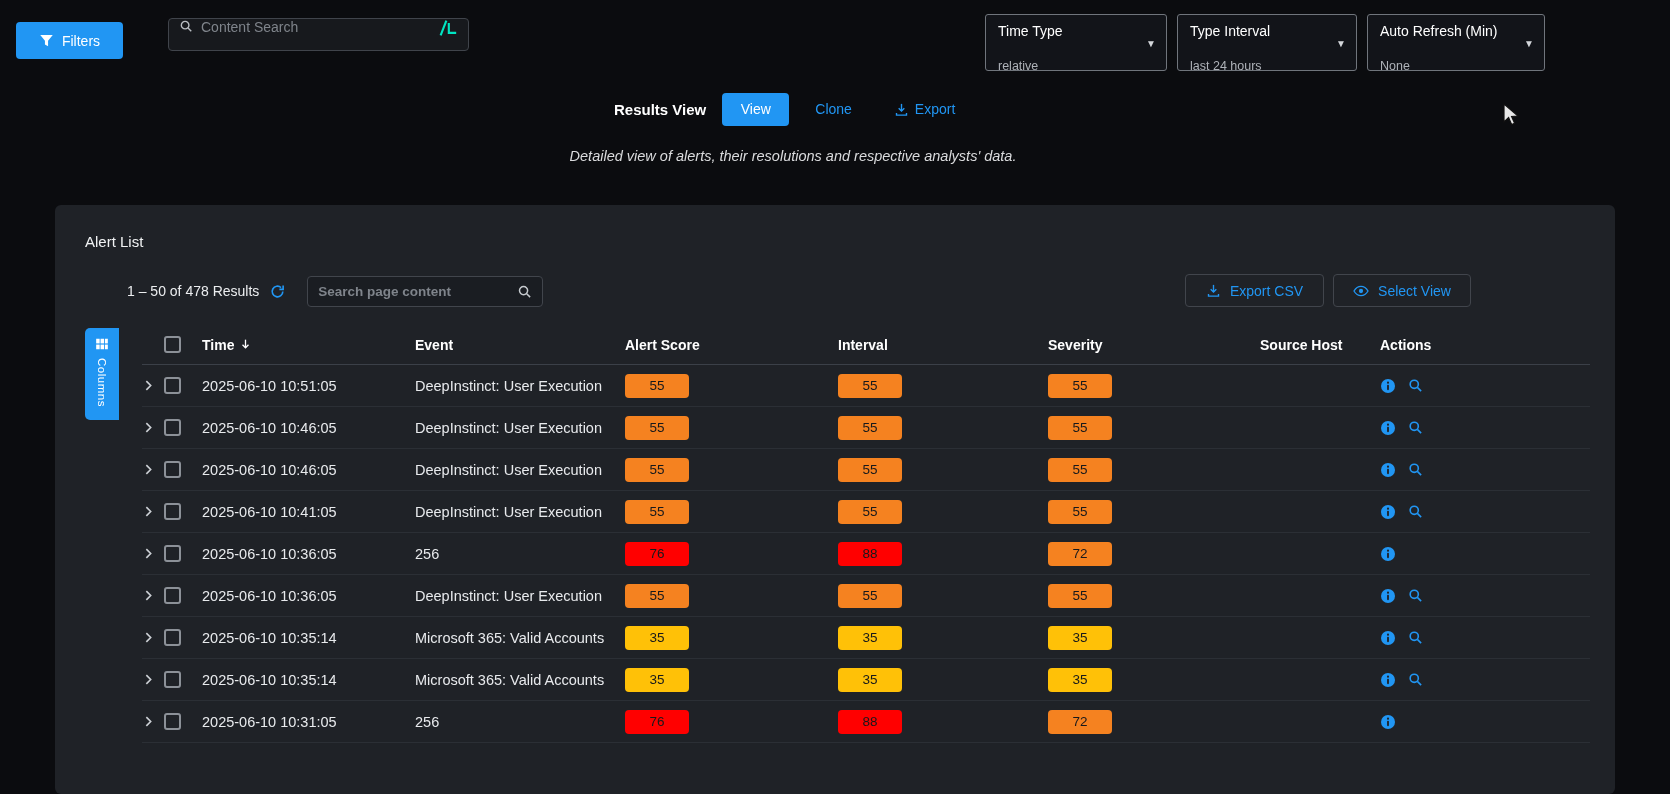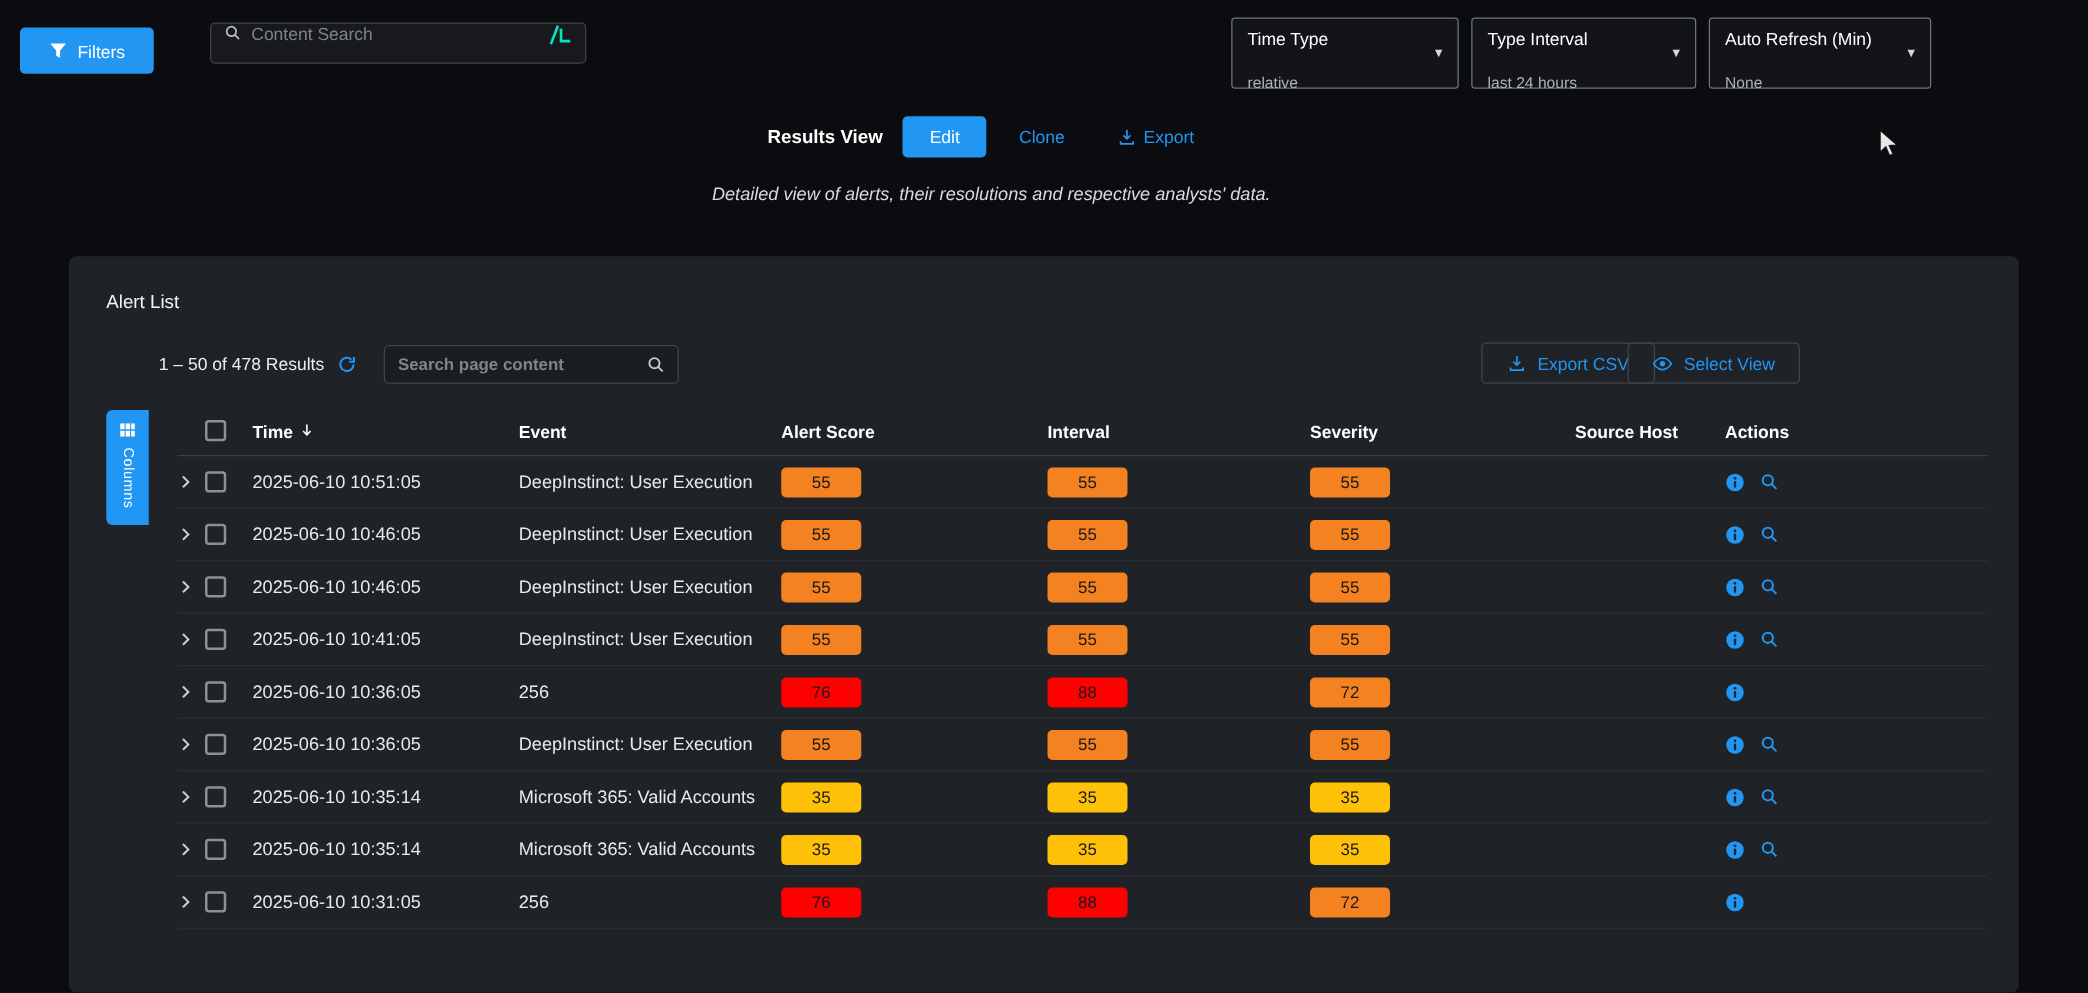--- a/index.html
+++ b/index.html
@@ -73,21 +73,21 @@
     font-size:13.5px;font-family:inherit;min-width:0;font-weight:bold;
   }
   .page-search input::placeholder{color:#7f848b}
   .panel-btn{
     position:absolute;top:69px;height:33px;background:transparent;
     border:1px solid #41454c;border-radius:4px;color:#2196f3;font-size:14px;
     font-family:inherit;display:inline-flex;align-items:center;justify-content:center;
     gap:9px;cursor:pointer;
   }
   #export-csv-btn{left:1130px;width:139px}
-  #select-view-btn{left:1247px;width:138px}
+  #select-view-btn{left:1278px;width:138px}
   
   .columns-tab{
     position:absolute;left:30px;top:123px;width:34px;height:92px;
     background:#2196f3;border-radius:5px 0 0 5px;display:flex;flex-direction:column;
     align-items:center;padding-top:9px;gap:7px;cursor:pointer;
   }
   .columns-tab .vlabel{
     writing-mode:vertical-rl;font-size:11.5px;color:#fff;letter-spacing:.5px;
   }
   
@@ -159,21 +159,21 @@
 </div>
 <div id="dd-auto-refresh" class="dropdown">
   <div class="dd-label">Auto Refresh (Min)</div>
   <div class="dd-value">None</div>
   <span class="dd-caret">▼</span>
 </div>
 
 <div class="view-bar">
   <span class="view-title">Results View</span>
   <button id="edit-btn" class="btn-blue">
-    <span>Edit</span>
+    <span>View</span>
   </button>
   <span id="clone-link" class="link-blue">
     <span>Clone</span>
   </span>
   <span id="export-link" class="link-blue">
     <span>
       <svg width="15" height="15" viewBox="0 0 24 24" fill="none" stroke="#2196f3" stroke-width="2.2">
           <path d="M12 3v11"></path>
           <path d="M7.5 10L12 14.5 16.5 10"></path>
           <path d="M4 17.5V21h16v-3.5"></path>

